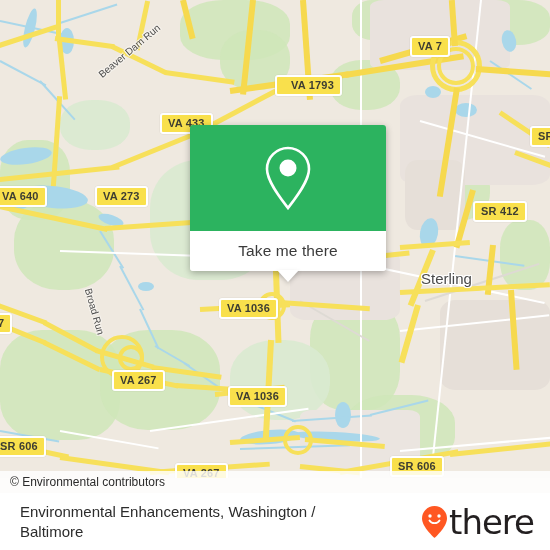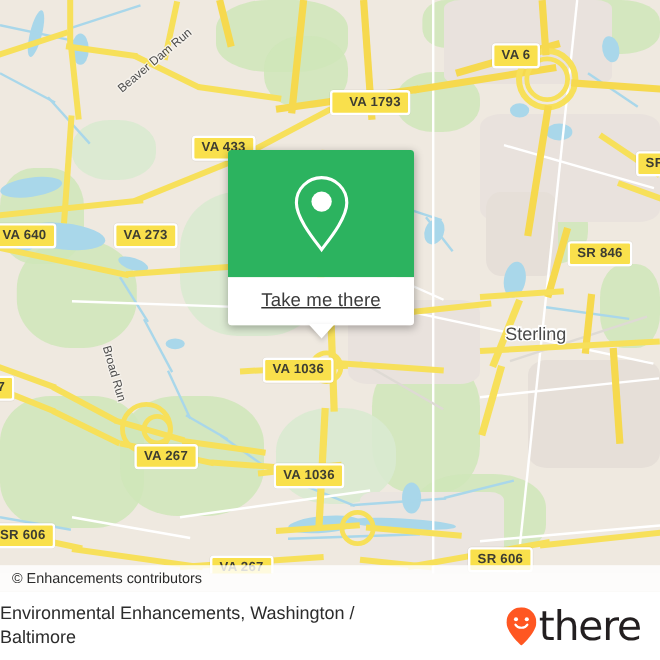--- a/index.html
+++ b/index.html
@@ -83,26 +83,25 @@
     white-space: nowrap;
     transform-origin: 0 50%;
     text-shadow: 1px 1px 0 #f6f3ee, -1px 1px 0 #f6f3ee, 1px -1px 0 #f6f3ee, -1px -1px 0 #f6f3ee;
     font-family: "Liberation Sans", sans-serif;
   }
 
   
   #popup {
     position: absolute;
     left: 190px; top: 125px;
-    width: 155px;
+    width: 196px;
     border-radius: 3px;
     box-shadow: 0 2px 7px rgba(0,0,0,.30);
     overflow: visible;
     z-index: 40;
-    text-decoration: underline;
   }
   #popup-top {
     background: #2cb35f;
     height: 106px;
     border-radius: 3px 3px 0 0;
     display: flex;
     align-items: center;
     justify-content: center;
   }
   #popup-bottom {
@@ -153,20 +152,21 @@
   #footer {
     position: absolute;
     left: 0; top: 493px;
     width: 550px; height: 57px;
     background: #ffffff;
     display: flex;
     align-items: center;
     z-index: 50;
   }
   #footer-title {
+    padding-left: 20px;
     font-size: 15px;
     line-height: 20px;
     color: #2c2c2c;
     max-width: 360px;
     font-family: "Liberation Sans", sans-serif;
   }
   #brand {
     position: absolute;
     right: 16px;
     top: 10px;
@@ -339,27 +339,27 @@
     <div class="road" style="left:300px;top:464px;width:60px;height:5px;transform:rotate(6deg);"></div>
 
     <div class="road" style="left:500px;top:110px;width:60px;height:5px;transform:rotate(34deg);"></div>
     <div class="road" style="left:515px;top:150px;width:50px;height:5px;transform:rotate(20deg);"></div>
 
     <div class="streamlabel" style="left:100px;top:70px;transform:rotate(-40deg);">Beaver Dam Run</div>
     <div class="streamlabel" style="left:88px;top:283px;transform:rotate(74deg);">Broad Run</div>
 
     <div class="placelabel" style="left:421px;top:270px;">Sterling</div>
 
-    <div class="shield" style="left:410px;top:36px;">VA 6</div>
+    <div class="shield" style="left:410px;top:36px;">VA 7</div>
     <div class="shield" style="left:275px;top:75px;padding-left:14px;">VA 1793</div>
     <div class="shield" style="left:160px;top:113px;">VA 433</div>
     <div class="shield" style="left:530px;top:126px;">SR</div>
     <div class="shield" style="left:-6px;top:186px;">VA 640</div>
     <div class="shield" style="left:95px;top:186px;">VA 273</div>
-    <div class="shield" style="left:473px;top:201px;">SR 846</div>
+    <div class="shield" style="left:473px;top:201px;">SR 412</div>
     <div class="shield" style="left:219px;top:298px;">VA 1036</div>
     <div class="shield" style="left:-10px;top:313px;">7</div>
     <div class="shield" style="left:112px;top:370px;">VA 267</div>
     <div class="shield" style="left:228px;top:386px;">VA 1036</div>
     <div class="shield" style="left:-8px;top:436px;">SR 606</div>
     <div class="shield" style="left:390px;top:456px;">SR 606</div>
     <div class="shield" style="left:175px;top:463px;">VA 267</div>
 
     <div id="popup">
       <div id="popup-top">
@@ -370,21 +370,21 @@
       </div>
       <div id="popup-bottom">
         <span class="cta">Take me there</span>
         <div id="popup-tail"></div>
       </div>
     </div>
 
   </div>
 
   <div id="attrib">
-    <span class="txt">© Enhancements contributors</span>
+    <span class="txt">© Environmental contributors</span>
   </div>
 
   <div id="footer">
     <div id="footer-title">Environmental Enhancements, Washington / Baltimore</div>
     <div id="brand">
       <div class="pin">
         <svg width="25" height="32" viewBox="0 0 25 32">
           <path d="M12.5 0 C5.6 0 0 5.6 0 12.5 C0 21 12.5 32 12.5 32 C12.5 32 25 21 25 12.5 C25 5.6 19.4 0 12.5 0 Z" fill="#ff5722"></path>
           <circle cx="8" cy="10" r="1.7" fill="#ffffff"></circle>
           <circle cx="17" cy="10" r="1.7" fill="#ffffff"></circle>

